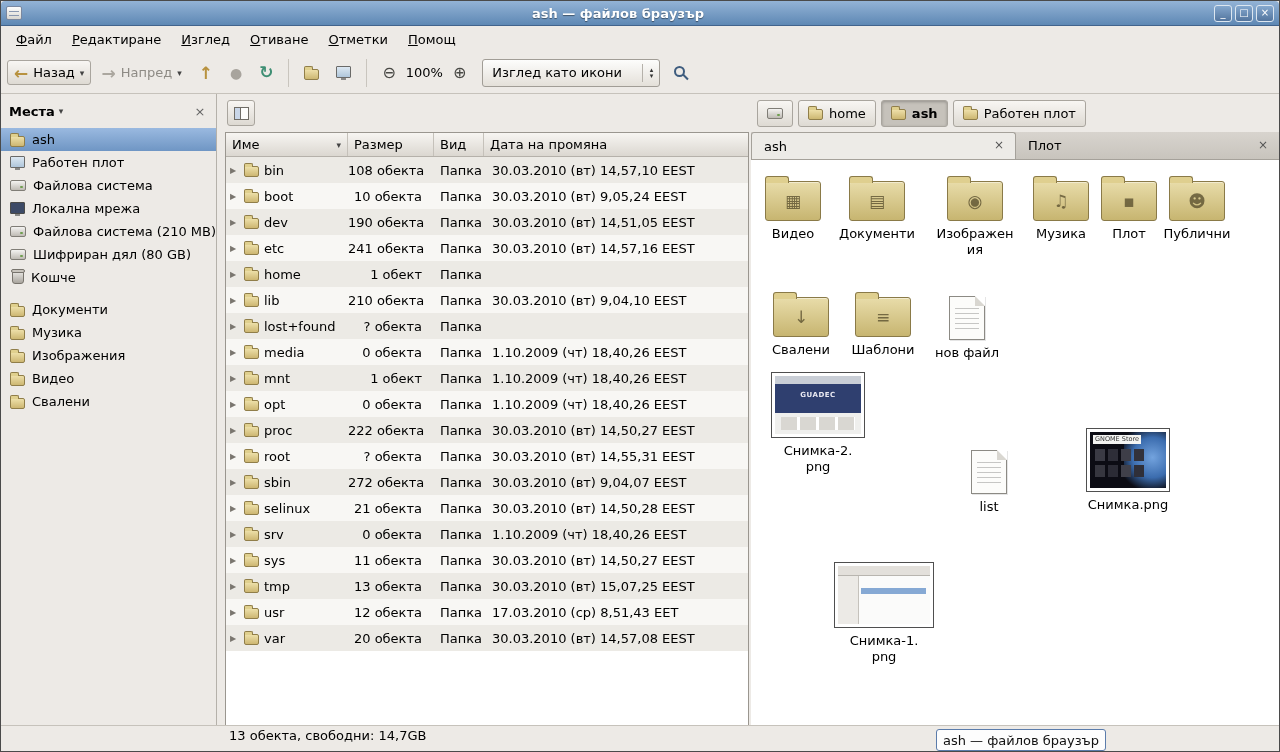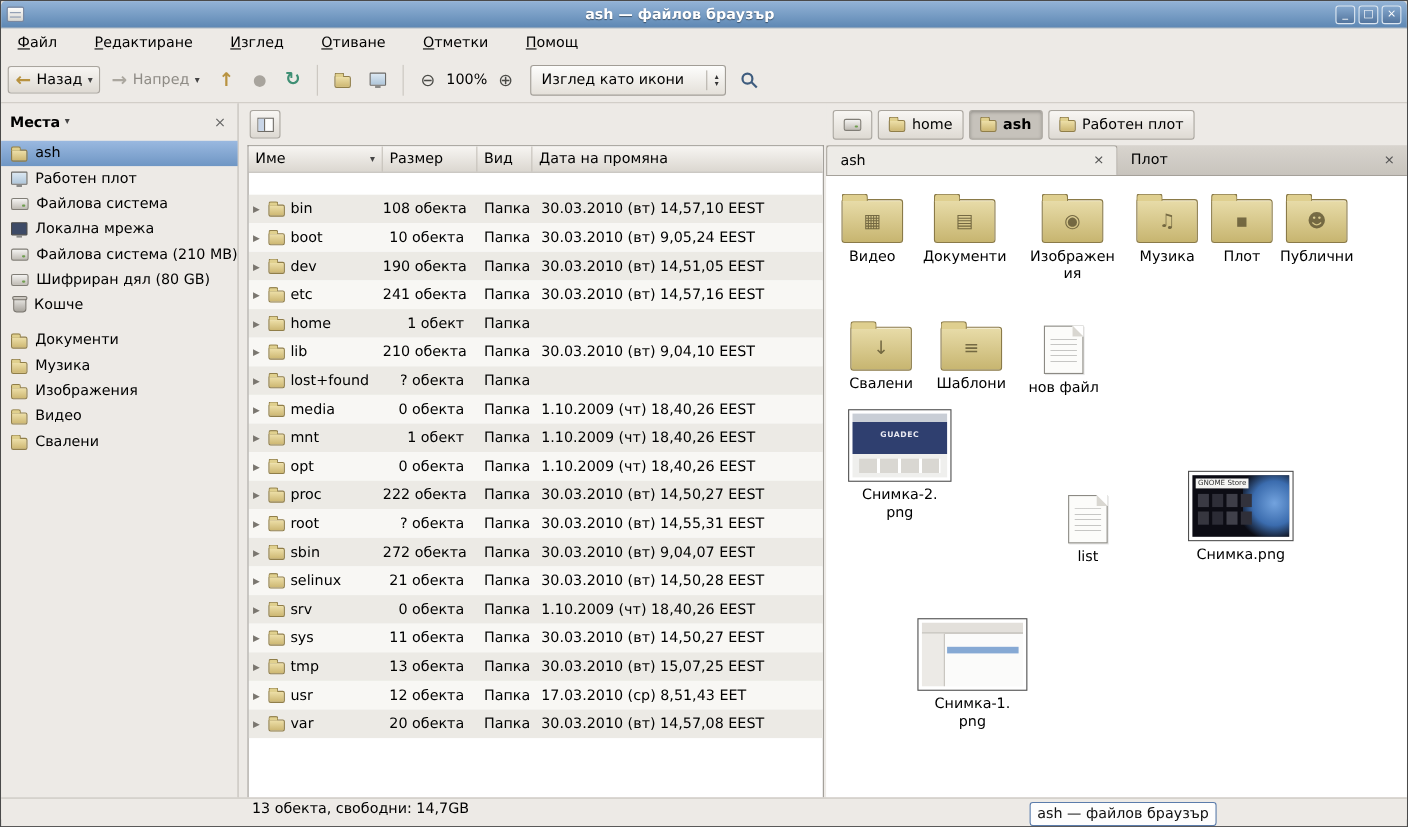--- a/index.html
+++ b/index.html
@@ -9,21 +9,21 @@
 
   
   .titlebar { height:25px; background:linear-gradient(#93B3D6,#5E88B4); display:flex; align-items:center; padding:0 5px; border-bottom:1px solid #41638C; border-radius:4px 4px 0 0; }
   .win-icon { width:16px; height:14px; background:linear-gradient(#FDFDFC,#D8D6D0); border:1px solid #7A88A0; border-radius:2px; position:relative; }
   .win-icon::after { content:""; position:absolute; left:2px; right:2px; top:4px; height:1px; background:#8A98B0; box-shadow:0 4px 0 #8A98B0; }
   .title { flex:1; text-align:center; color:#fff; font-weight:bold; font-size:13px; text-shadow:0 1px 1px rgba(0,0,0,.45); }
   .win-controls { display:flex; gap:3px; }
   .wbtn { width:18px; height:17px; background:linear-gradient(#85A8CE,#53759E); border:1px solid #DCE6F0; border-radius:3px; color:#fff; font-size:10px; line-height:14px; text-align:center; }
 
   
-  .menubar { height:26px; display:flex; align-items:center; padding-left:6px; gap:16px; background:#EDEAE6; }
+  .menubar { height:26px; display:flex; align-items:center; padding-left:6px; gap:2px; background:#EDEAE6; }
   .menu-item { padding:3px 9px; }
 
   
   .toolbar { height:42px; display:flex; align-items:center; background:#EDEAE6; border-bottom:1px solid #C6C2BB; padding:0 6px; gap:3px; }
   .tbtn { display:flex; align-items:center; gap:5px; padding:4px 6px; border:1px solid transparent; border-radius:3px; background:transparent; font-size:13px; }
   .tbtn.raised { border-color:#A9A59E; background:linear-gradient(#F8F6F3,#DEDAD3); }
   .tbtn.disabled { color:#8E8B85; }
   .arr { font-size:17px; line-height:14px; color:#B8923F; font-weight:bold; }
   .arr.dis { color:#ABA79F; }
   .caret { font-size:9px; color:#444; }
@@ -62,21 +62,21 @@
   .mini-network::after { content:""; position:absolute; left:4px; bottom:-3px; width:5px; height:2px; background:#8A8A88; }
   .mini-trash { width:12px; height:13px; background:linear-gradient(#E8E6E2,#A9A59E); border:1px solid #78746D; border-radius:1px 1px 3px 3px; position:relative; margin-left:2px; }
   .mini-trash::before { content:""; position:absolute; top:-3px; left:-2px; right:-2px; height:2px; background:#C9C5BE; border:1px solid #78746D; border-radius:2px; }
   .mini-pane { width:15px; height:13px; border:1px solid #6F6C66; background:#FDFDFC; position:relative; }
   .mini-pane::before { content:""; position:absolute; left:0; top:0; bottom:0; width:5px; background:#C9D6E8; border-right:1px solid #6F6C66; }
 
   
   .middle { width:534px; display:flex; flex-direction:column; background:#EDEAE6; }
   .middle-toolbar { height:38px; display:flex; align-items:center; padding:0 6px 0 10px; }
   .small-btn { width:28px; height:26px; border:1px solid #A9A59E; border-radius:3px; background:linear-gradient(#F8F6F3,#DDD9D2); display:flex; align-items:center; justify-content:center; }
-  .tree { flex:1; margin:0 2px 0 8px; border:1px solid #9A968F; border-bottom:none; background:#fff; display:flex; flex-direction:column; overflow:hidden;gap:20px; }
+  .tree { flex:1; margin:0 2px 0 8px; border:1px solid #9A968F; border-bottom:none; background:#fff; display:flex; flex-direction:column; overflow:hidden; }
   .tree-header { display:flex; height:24px; background:linear-gradient(#F7F5F2,#DBD7D0); border-bottom:1px solid #B5B1AA; flex:none; }
   .th { padding:0 6px; border-right:1px solid #C5C1BA; display:flex; align-items:center; }
   .th-name { width:122px; }
   .th-size { width:86px; }
   .th-kind { width:50px; }
   .th-date { flex:1; border-right:none; }
   .sort { margin-left:auto; font-size:9px; color:#444; }
   .tree-body { flex:1; }
   .tr { display:flex; height:26px; align-items:center; }
   .tr:nth-child(odd) { background:#ECEAE5; }
@@ -109,21 +109,21 @@
   .folder-glyph { position:absolute; left:0; right:0; top:0; bottom:0; display:flex; align-items:center; justify-content:center; font-size:17px; color:rgba(78,68,38,.72); }
   .paper { width:36px; height:44px; margin-top:4px; background:#FCFCFA; border:1px solid #8C8A84; position:relative; box-shadow:1px 1px 0 rgba(0,0,0,.10); }
   .paper::before { content:""; position:absolute; top:-1px; right:-1px; width:0; height:0; border-top:10px solid #fff; border-left:10px solid #D9D7D1; }
   .paper::after { content:""; position:absolute; left:5px; top:11px; right:5px; height:24px; background:repeating-linear-gradient(#9a9a98 0 1px, transparent 1px 5px); opacity:.55; }
   .thumb { background:#fff; border:1px solid #4f4f4f; padding:3px; }
   .thumb-inner { position:relative; overflow:hidden; }
   .thumb-inner i { display:block; }
   .v-web { width:86px; height:58px; background:linear-gradient(180deg,#C9CED6 0,#C9CED6 8px,#2F3F6F 8px,#2F3F6F 37px,#EFEFED 37px); }
   .v-web .thumb-text { position:absolute; top:15px; left:0; right:0; text-align:center; color:#E9E9F2; font-size:7px; font-weight:bold; letter-spacing:.5px; }
   .v-web i { position:absolute; left:6px; bottom:4px; width:74px; height:13px; background:repeating-linear-gradient(90deg,#D9D7D2 0 16px,#fff 16px 19px); }
-  .v-store { width:88px; height:56px; background:#0C0C14; }
+  .v-store { width:76px; height:56px; background:#0C0C14; }
   .v-store::after { content:""; position:absolute; right:-10px; top:-6px; width:52px; height:70px; background:radial-gradient(circle at 55% 45%, #73A3DE 0, #3B6CAE 42%, rgba(12,12,20,0) 72%); }
   .v-store .thumb-text { position:absolute; top:3px; left:3px; background:#F4F4F2; color:#333; font-size:6.5px; padding:0 2px; line-height:9px; z-index:2; }
   .v-store i { position:absolute; left:5px; top:17px; width:10px; height:12px; background:#3A3A44; box-shadow:13px 0 0 #2E2E38,26px 0 0 #3E3E48,39px 0 0 #32323C,0 16px 0 #36363F,13px 16px 0 #2B2B35,26px 16px 0 #40404A,39px 16px 0 #2F2F39; z-index:1; }
   .v-fm { width:92px; height:58px; background:#FBFBFA; }
   .v-fm::before { content:""; position:absolute; top:0; left:0; right:0; height:9px; background:#E3E0DB; border-bottom:1px solid #B8B5AF; }
   .v-fm::after { content:""; position:absolute; top:10px; left:0; width:20px; bottom:0; background:#ECEAE6; border-right:1px solid #C5C2BC; }
   .v-fm i { position:absolute; left:23px; top:22px; right:4px; height:6px; background:#86A9D4; }
 
   
   .statusbar { height:20px; background:#EDEAE6; border-top:1px solid #C6C2BB; display:flex; align-items:center; padding-left:228px; position:relative; }

